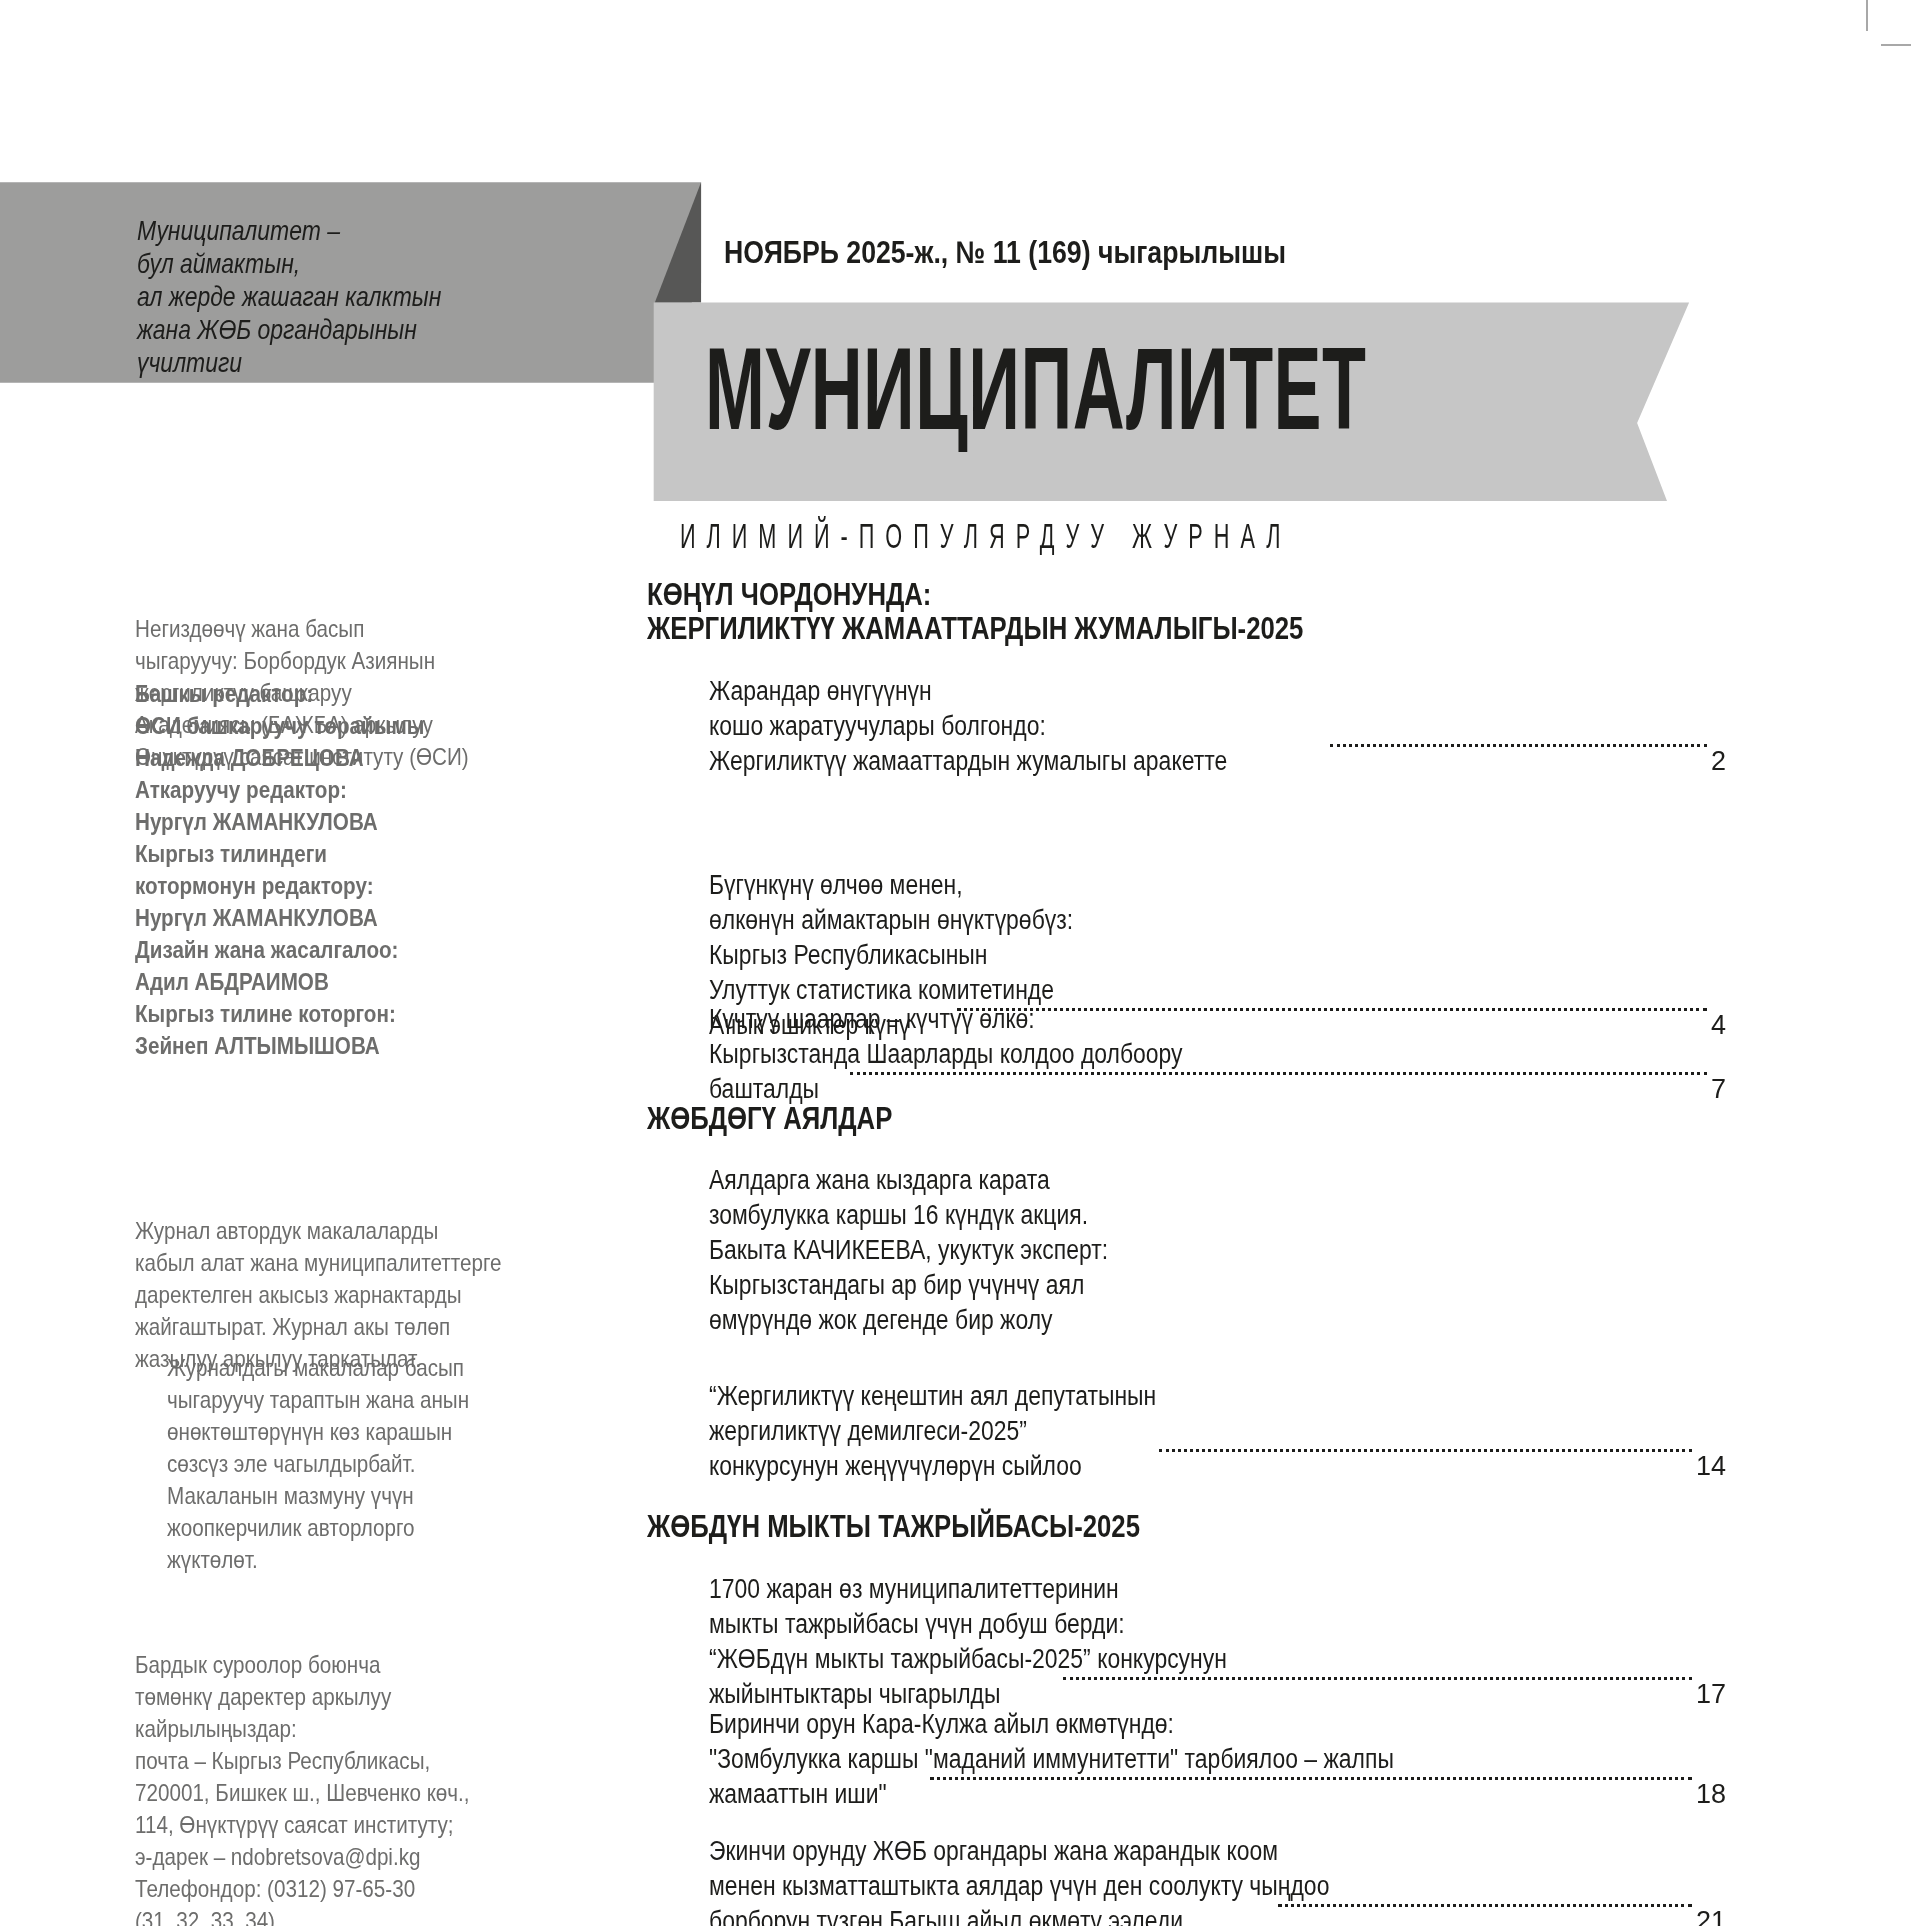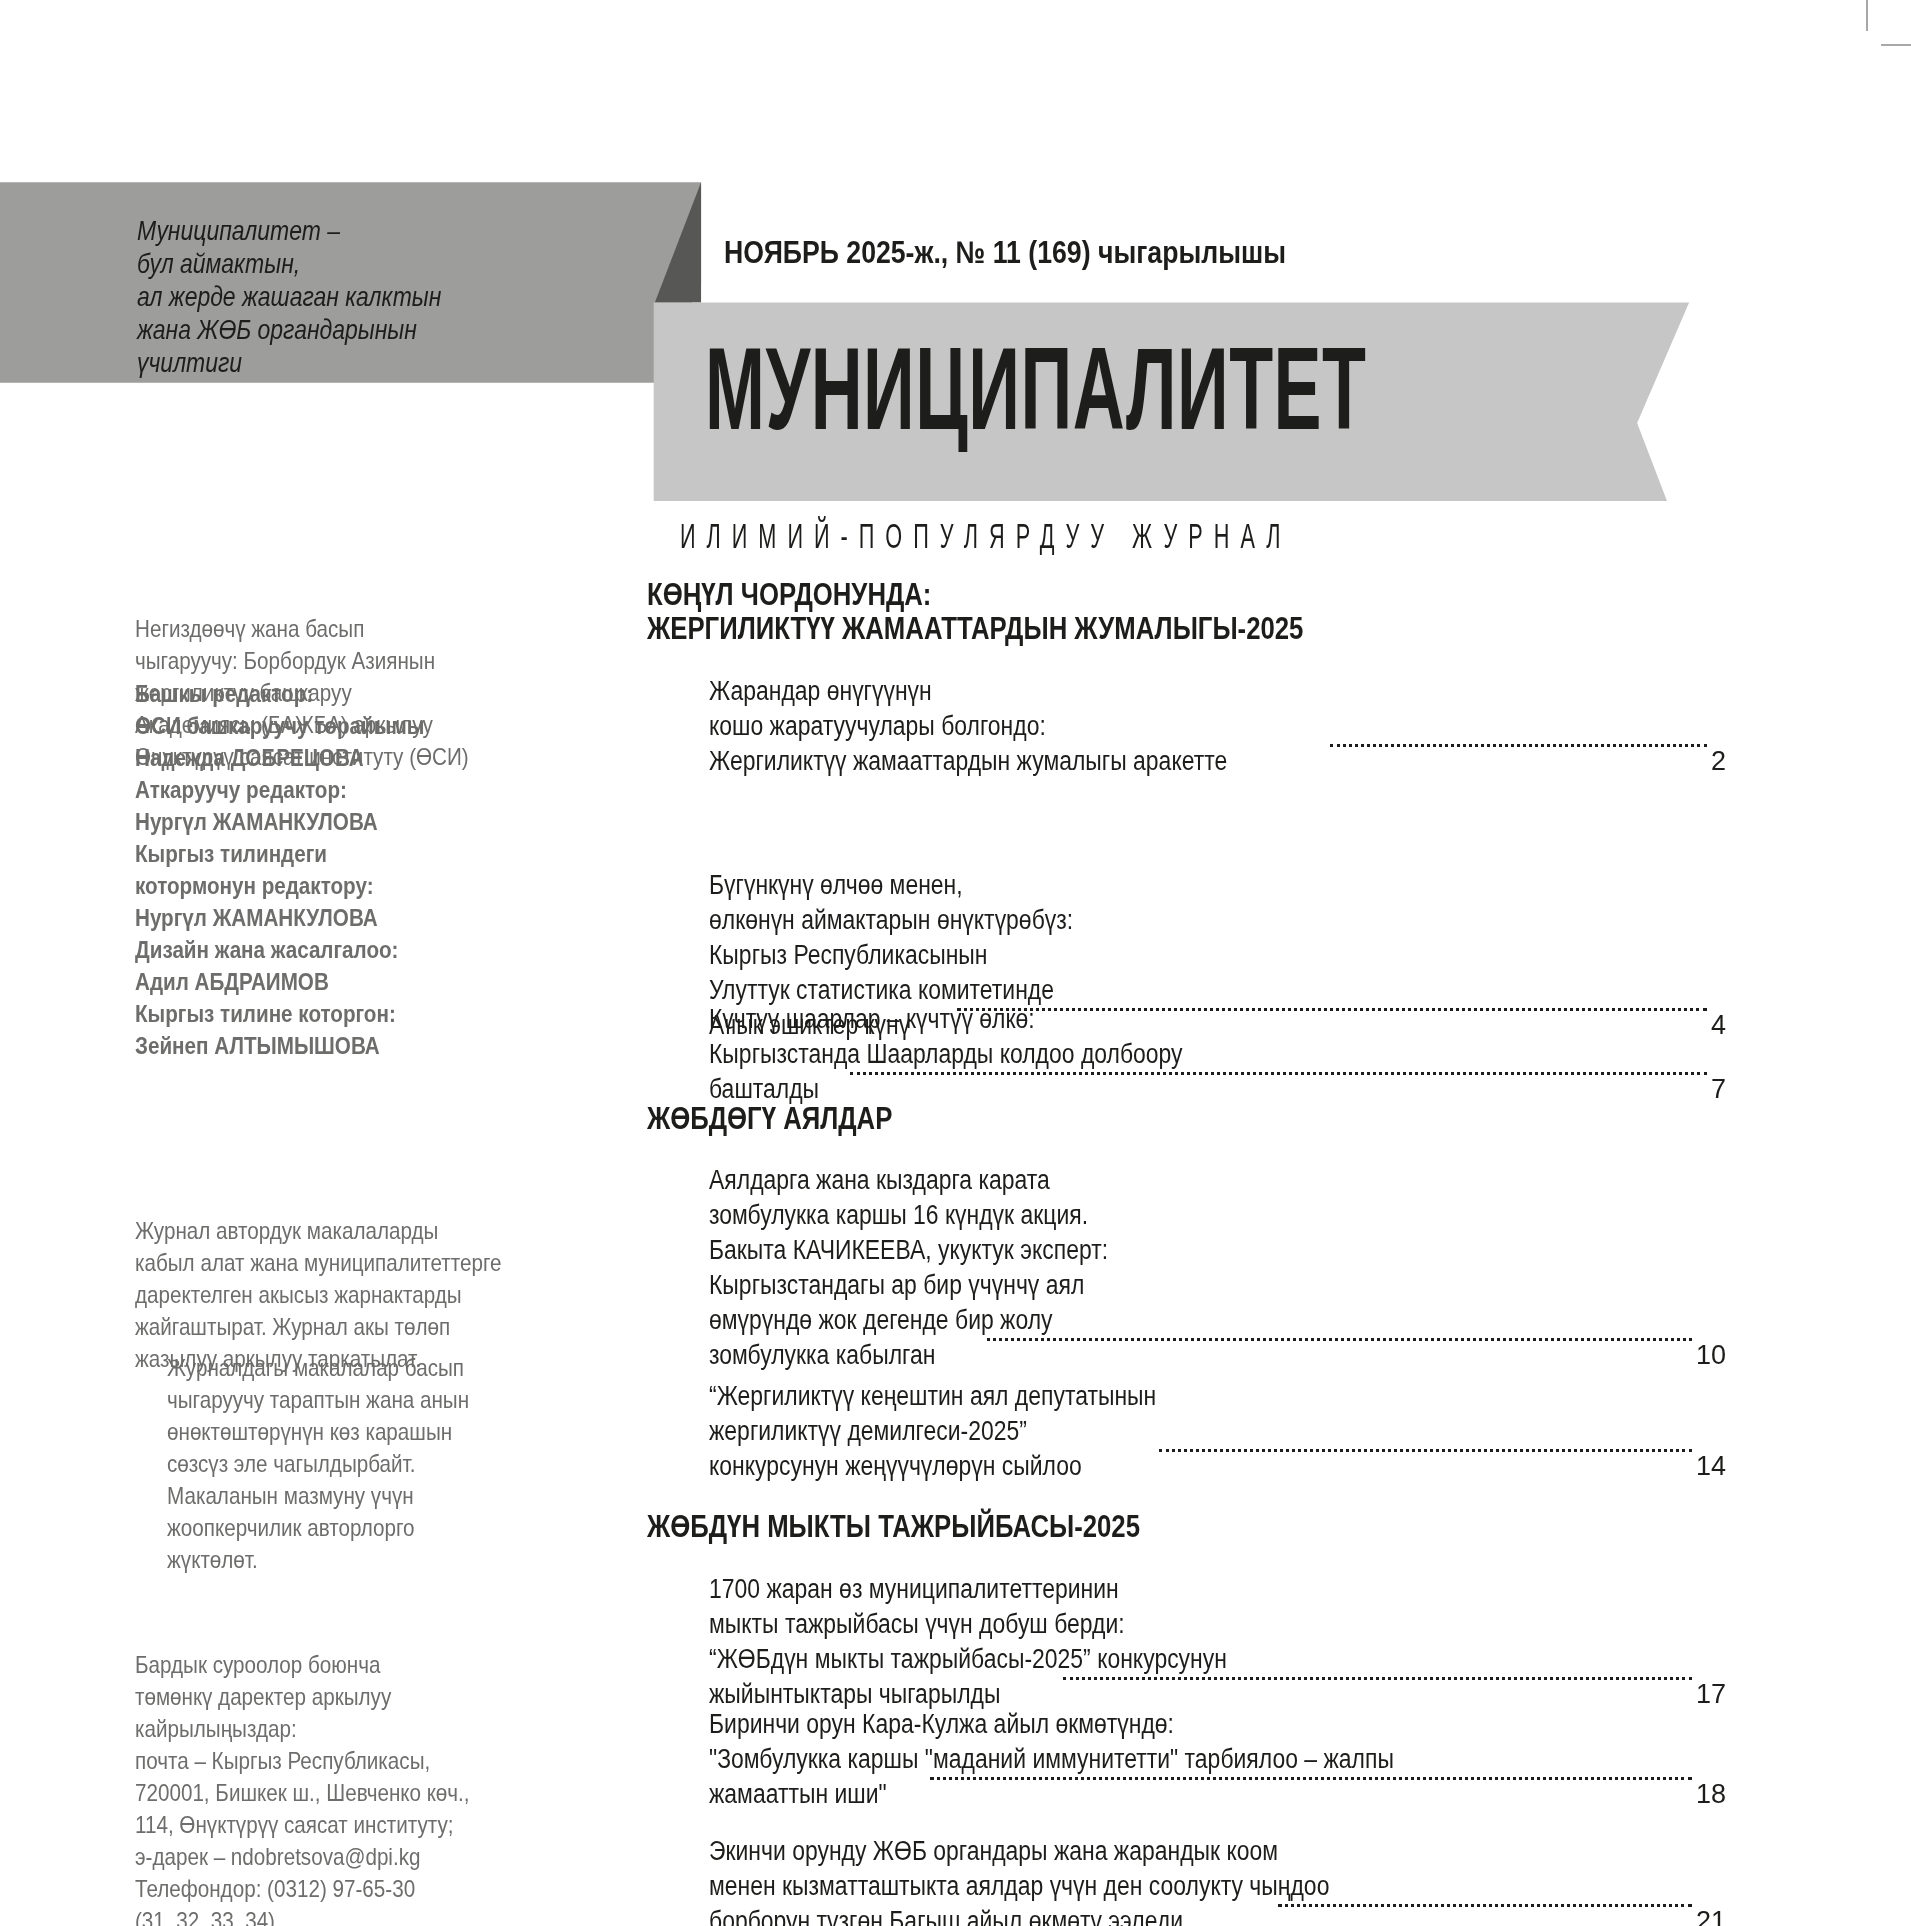--- a/index.html
+++ b/index.html
@@ -160,25 +160,20 @@
     </div>
     <div class="sec-title" style="top: 1102px;">
       <div>ЖӨБДӨГҮ АЯЛДАР</div>
     </div>
     <div class="toc-entry" style="top: 1163px;">
       <span class="l">Аялдарга жана кыздарга карата</span>
       <span class="l">зомбулукка каршы 16 күндүк акция.</span>
       <span class="l">Бакыта КАЧИКЕЕВА, укуктук эксперт:</span>
       <span class="l">Кыргызстандагы ар бир үчүнчү аял</span>
       <span class="l">өмүрүндө жок дегенде бир жолу</span>
-      <div class="last">
-        <span class="txt" style="display: inline-block; transform: scaleX(0.85); transform-origin: left center;">зомбулукка кабылган</span>
-        <span class="dots"></span>
-        <span class="pg">10</span>
-      </div>
     </div>
     <div class="toc-entry" style="top: 1379px;">
       <span class="l">“Жергиликтүү кеңештин аял депутатынын</span>
       <span class="l">жергиликтүү демилгеси-2025”</span>
       <div class="last">
         <span class="txt" style="display: inline-block; transform: scaleX(0.85); transform-origin: left center;">конкурсунун жеңүүчүлөрүн сыйлоо</span>
         <span class="dots"></span>
         <span class="pg">14</span>
       </div>
     </div>

